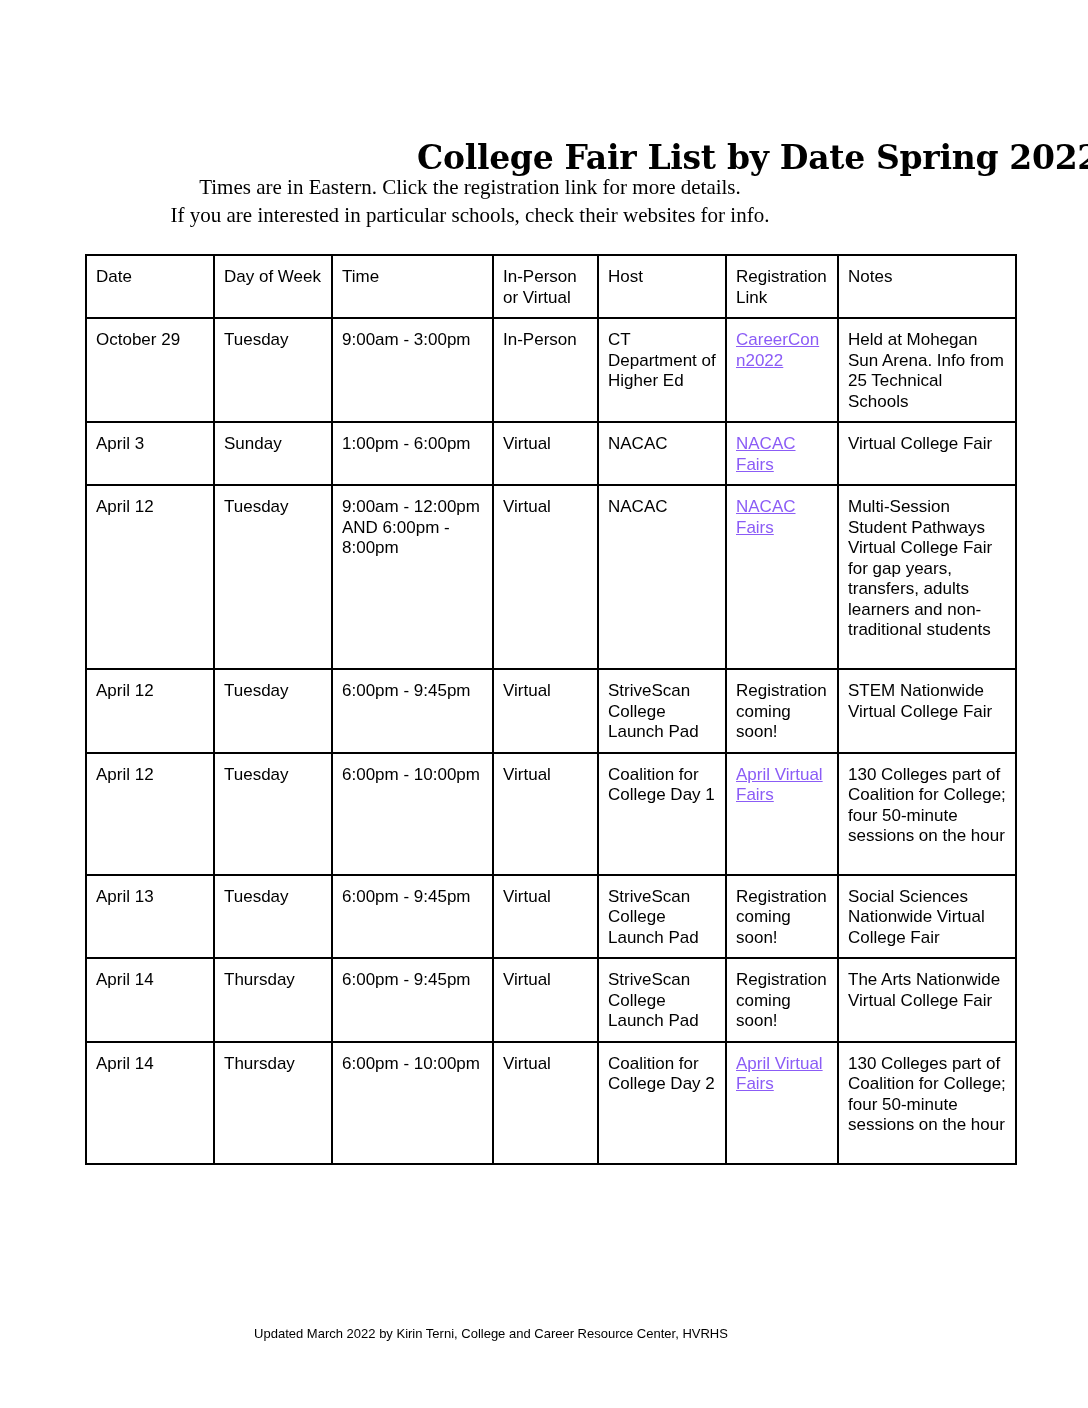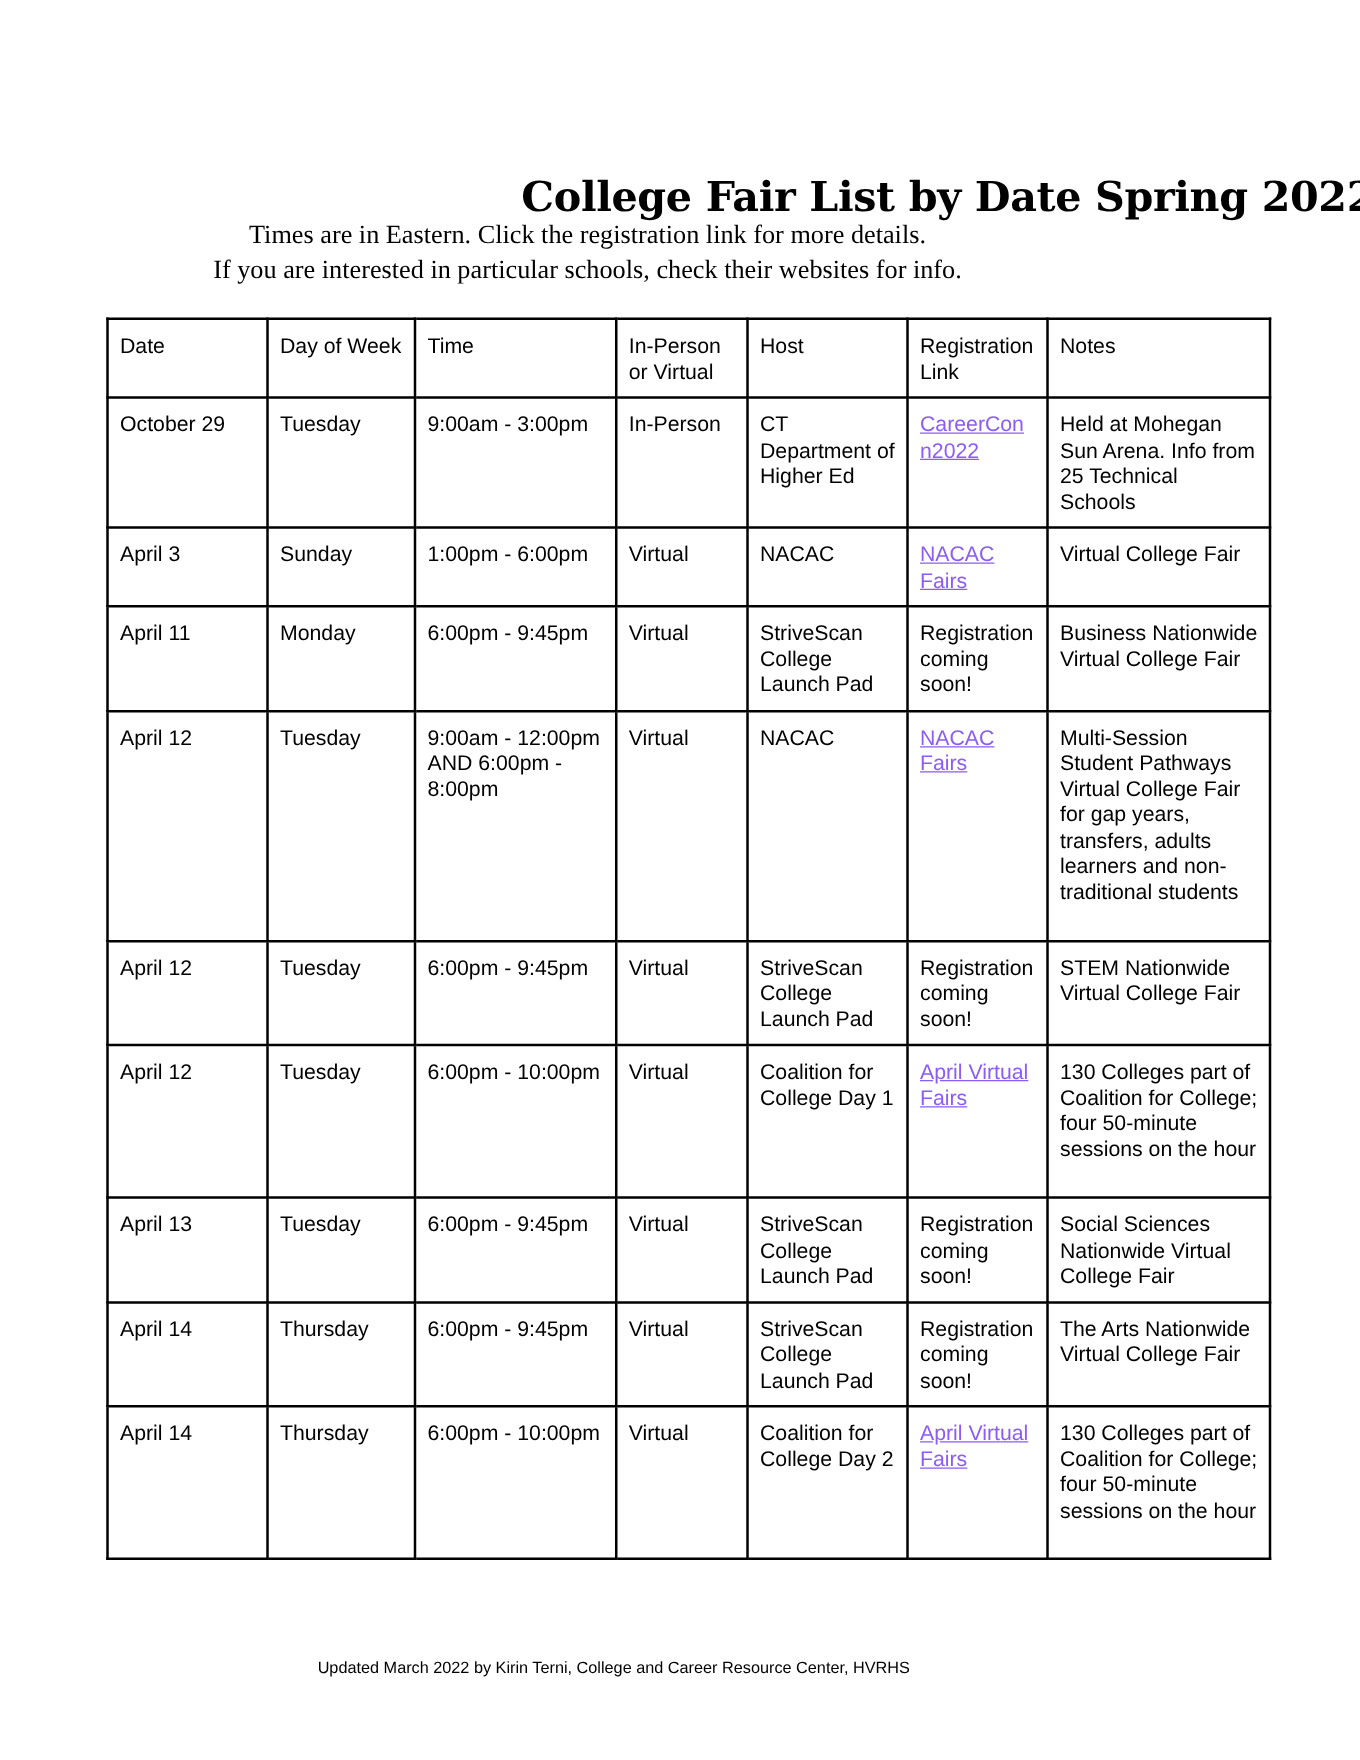--- a/index.html
+++ b/index.html
@@ -119,29 +119,20 @@
     <tr style="height:61px">
       <td>April 3</td>
       <td>Sunday</td>
       <td>1:00pm - 6:00pm</td>
       <td>Virtual</td>
       <td>NACAC</td>
       <td><span class="link">NACAC Fairs</span></td>
       <td>Virtual College Fair</td>
     </tr>
 
-    <tr style="height:81px">
-      <td>April 11</td>
-      <td>Monday</td>
-      <td>6:00pm - 9:45pm</td>
-      <td>Virtual</td>
-      <td>StriveScan College Launch Pad</td>
-      <td>Registration coming soon!</td>
-      <td>Business Nationwide Virtual College Fair</td>
-    </tr>
 
     <tr style="height:184px">
       <td>April 12</td>
       <td>Tuesday</td>
       <td>9:00am - 12:00pm AND 6:00pm - 8:00pm</td>
       <td>Virtual</td>
       <td>NACAC</td>
       <td><span class="link">NACAC Fairs</span></td>
       <td>Multi-Session Student Pathways Virtual College Fair for gap years, transfers, adults learners and non-traditional students</td>
     </tr>

